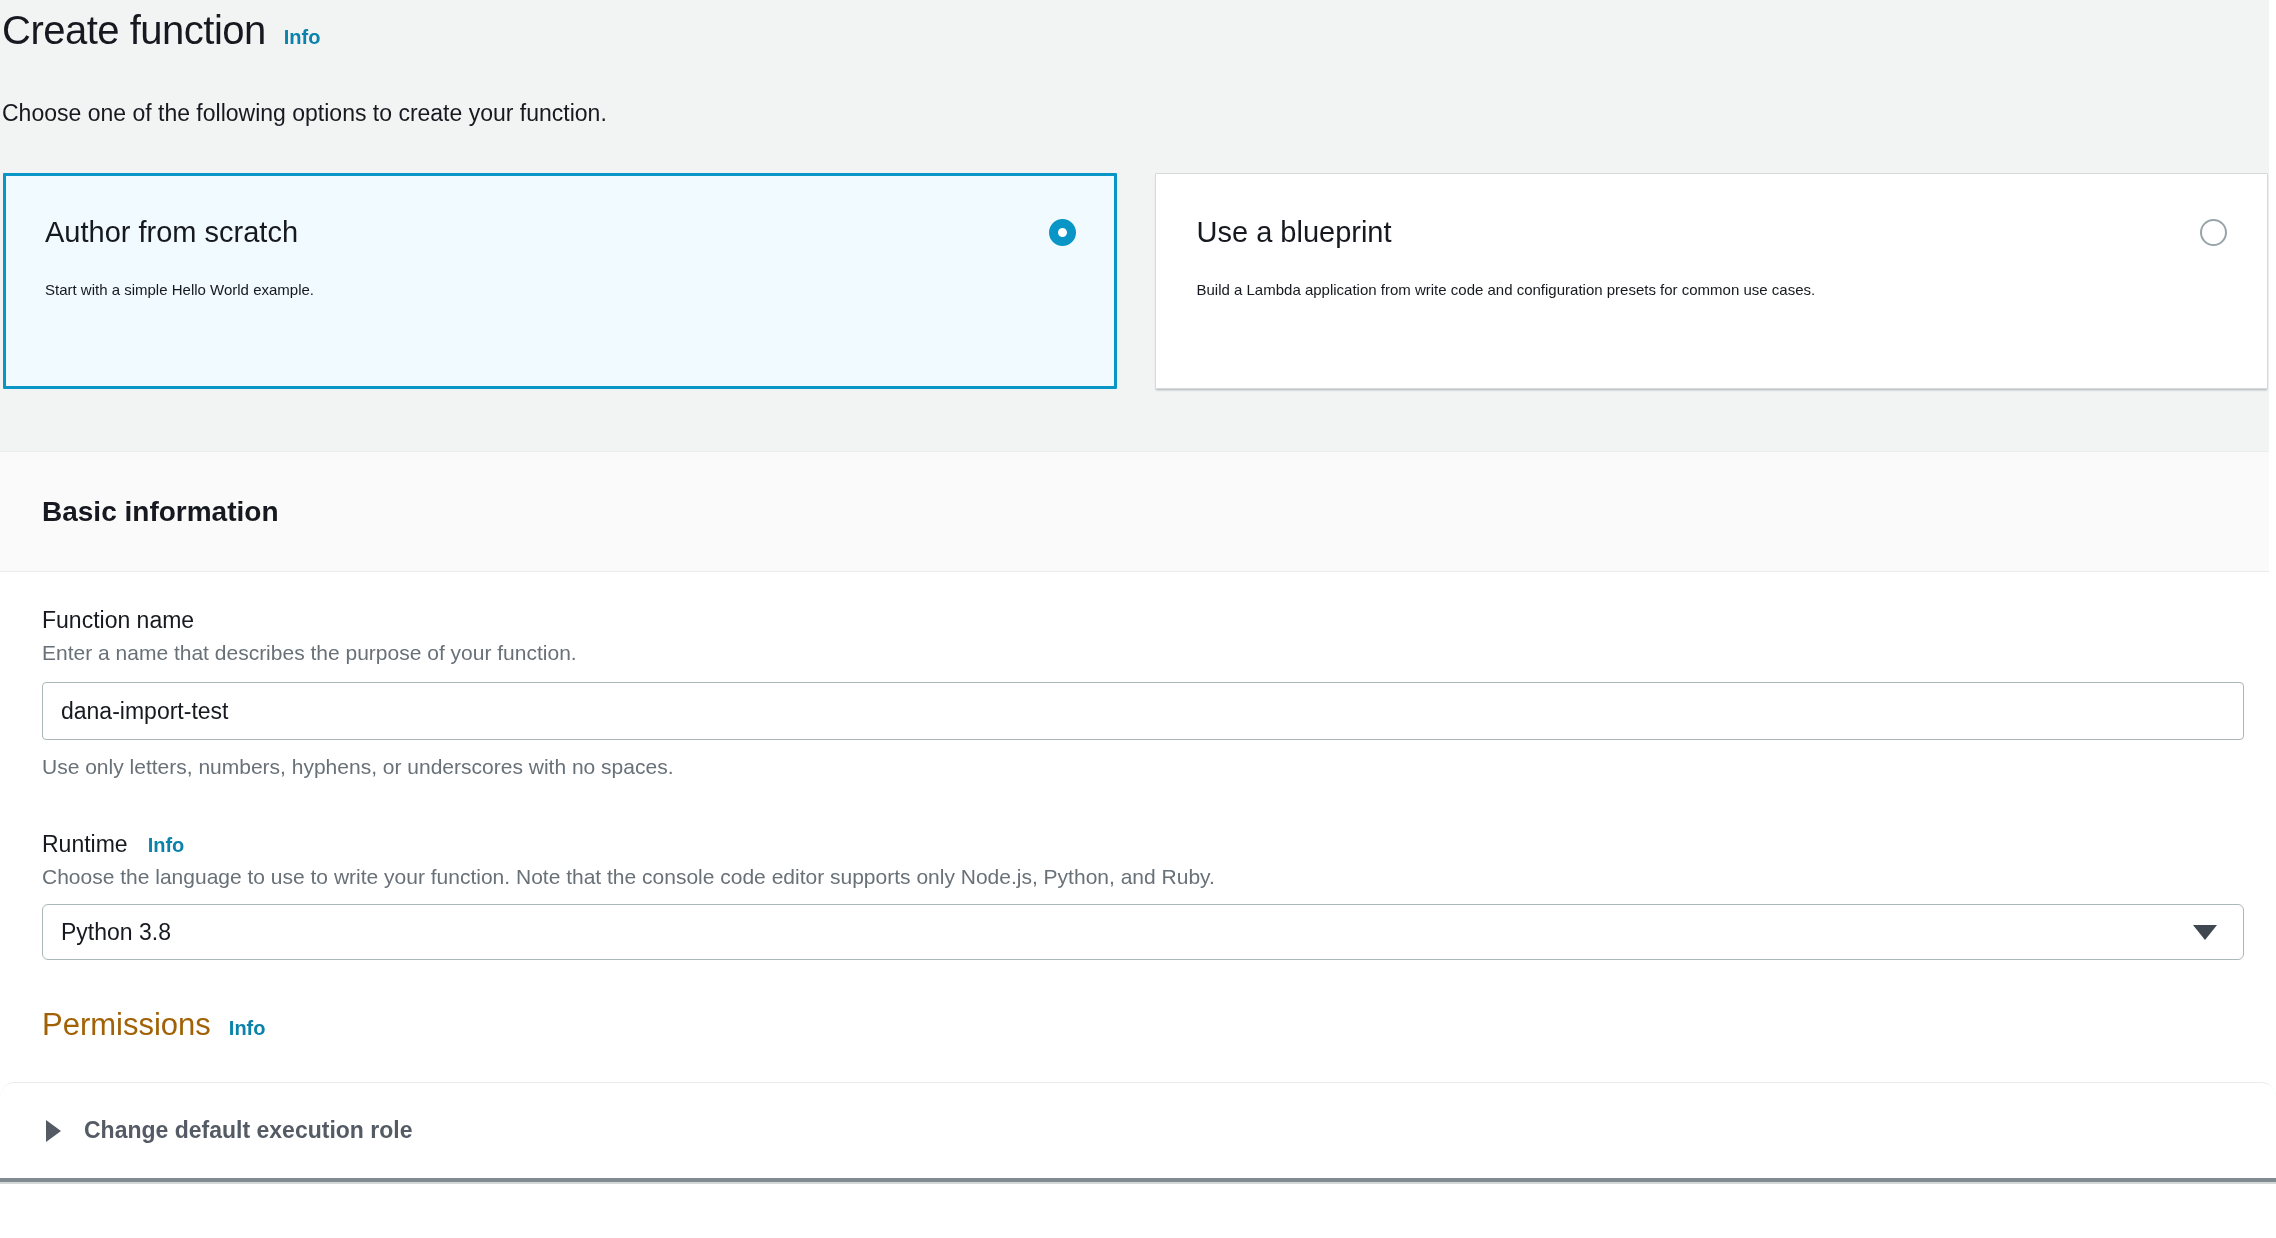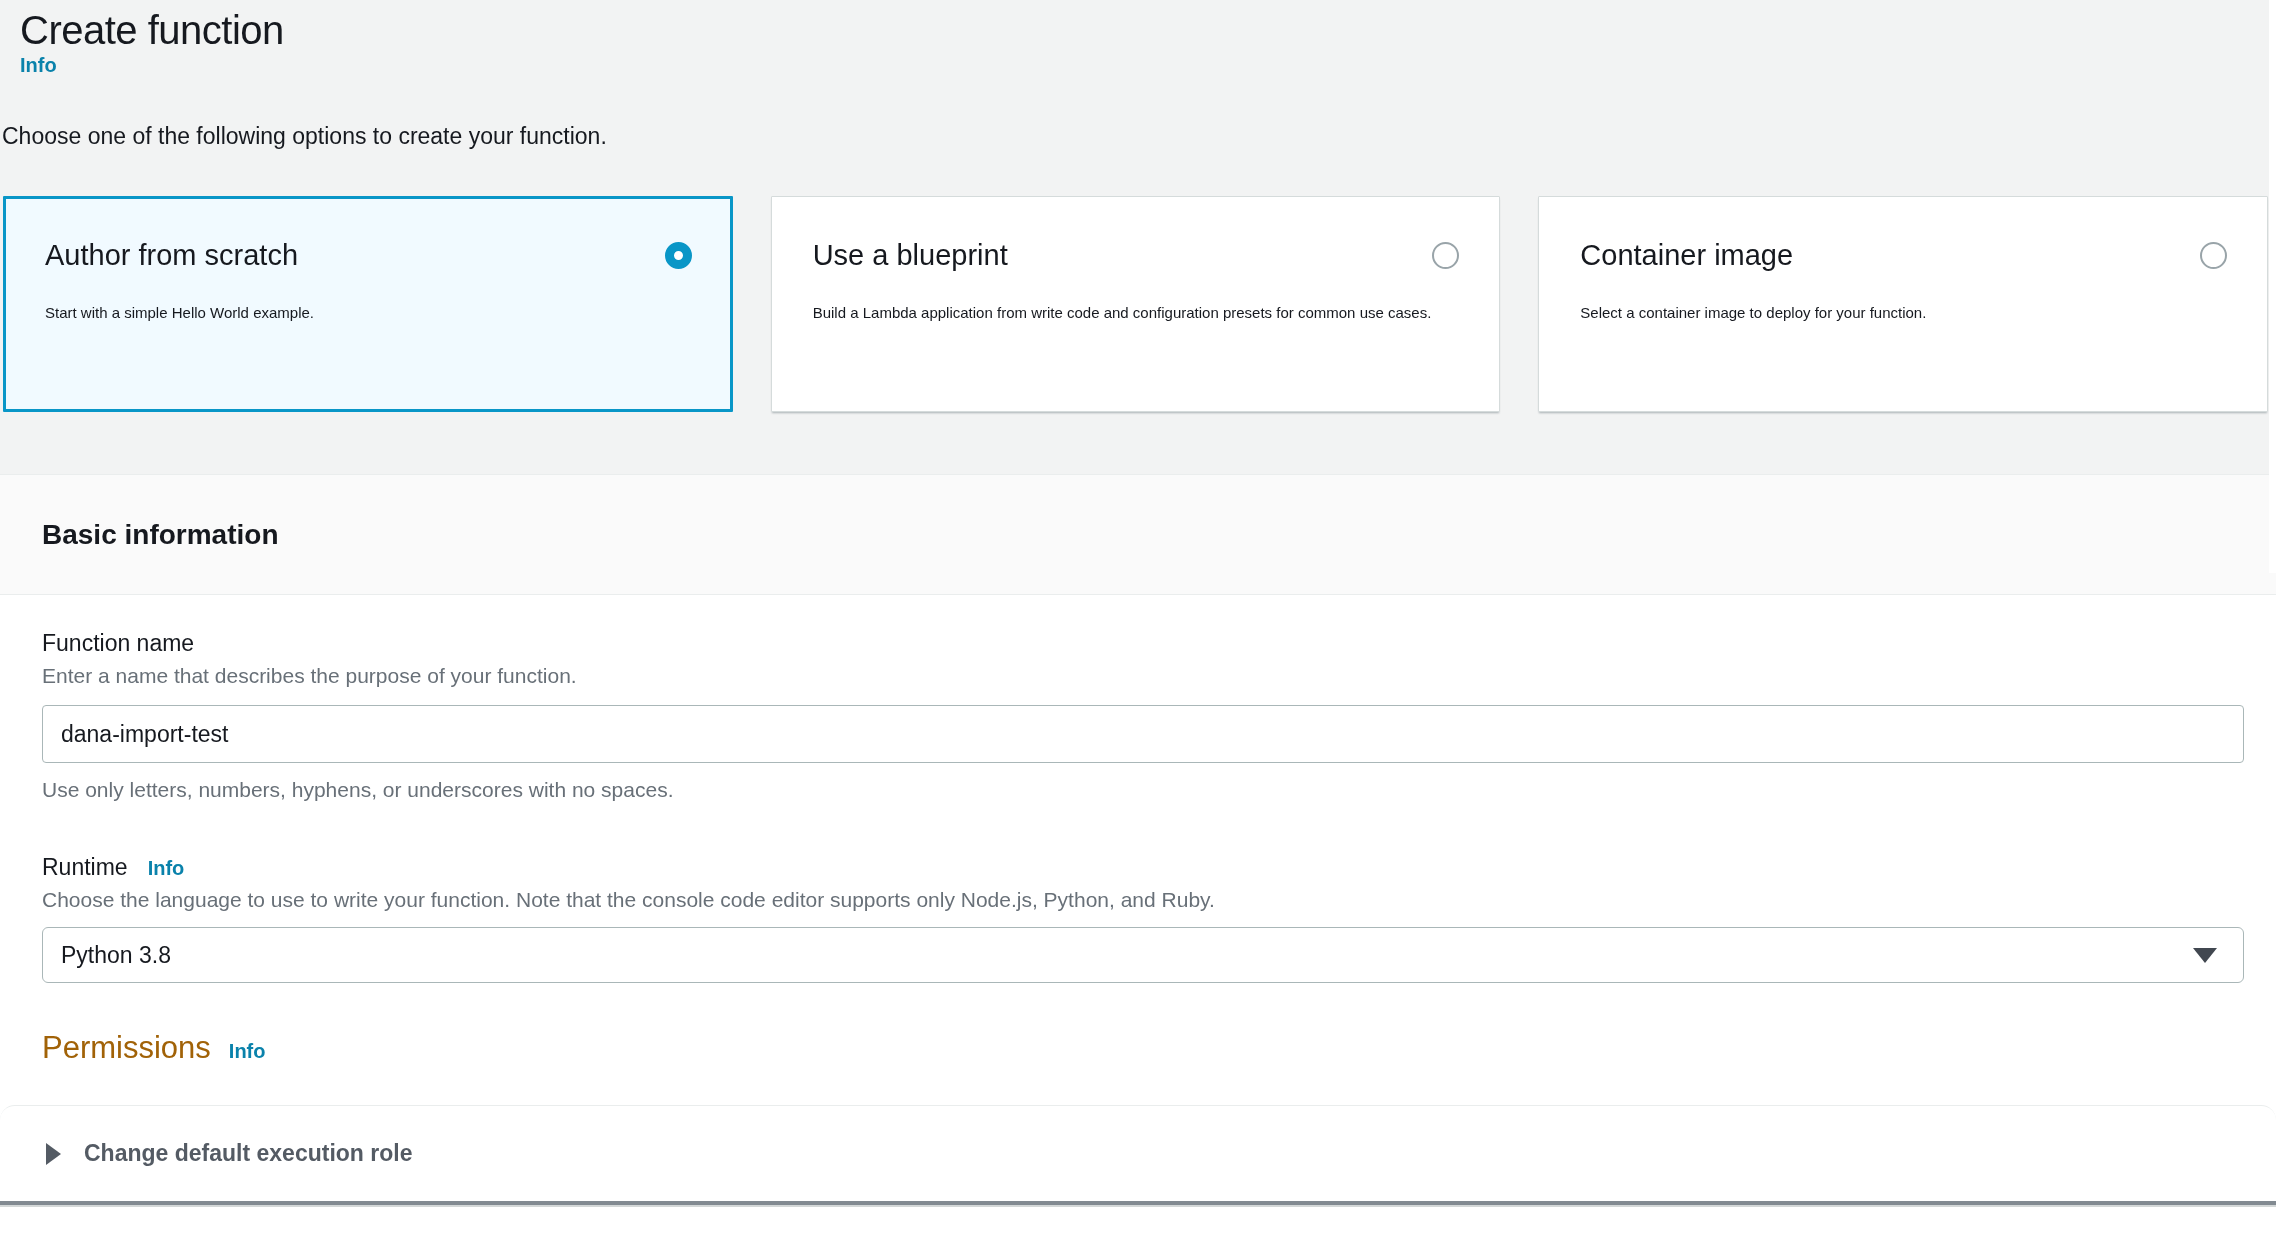--- a/index.html
+++ b/index.html
@@ -7,21 +7,21 @@
   body {
     font-family:"Liberation Sans", sans-serif;
     background:#ffffff;
     color:#16191f;
     position:relative;
   }
   .top-section {
     background:#f2f3f3;
     padding:6px 0 62px 0;
   }
-  .title-row { margin:0 0 0 2px; display:flex; align-items:baseline;flex-direction:column; }
+  .title-row { margin:0 0 0 2px; display:flex; align-items:baseline; }
   .page-title { font-size:40px; font-weight:400; line-height:48px; color:#16191f; letter-spacing:-0.5px; }
   .info-link { color:#0a82ab; font-size:20px; font-weight:700; margin-left:18px; text-decoration:none; cursor:pointer; }
   .subtitle { margin:46px 0 0 2px; font-size:23px; line-height:27px; color:#16191f; }
   .cards-row { display:flex; gap:38px; margin:46px 8px 0 3px; }
   .option-card {
     flex:1; height:216px; background:#ffffff;
     border:1px solid #d5dbdb; border-radius:1px;
     box-shadow:0 2px 2px -1px rgba(0,28,36,0.3);
     padding:41px 40px 0 41px; cursor:pointer;
   }
@@ -98,27 +98,20 @@
     </div>
 
     <div class="option-card">
       <div class="card-head">
         <div class="card-title">Use a blueprint</div>
         <div class="radio off"></div>
       </div>
       <div class="card-desc">Build a Lambda application from write code and configuration presets for common use cases.</div>
     </div>
 
-    <div class="option-card">
-      <div class="card-head">
-        <div class="card-title">Container image</div>
-        <div class="radio off"></div>
-      </div>
-      <div class="card-desc">Select a container image to deploy for your function.</div>
-    </div>
   </div>
 </div>
 
 <div class="panel-band">
   <div class="band-heading">Basic information</div>
 </div>
 
 <div class="content">
   <div class="group-function-name">
     <div class="field-label">Function name</div>

